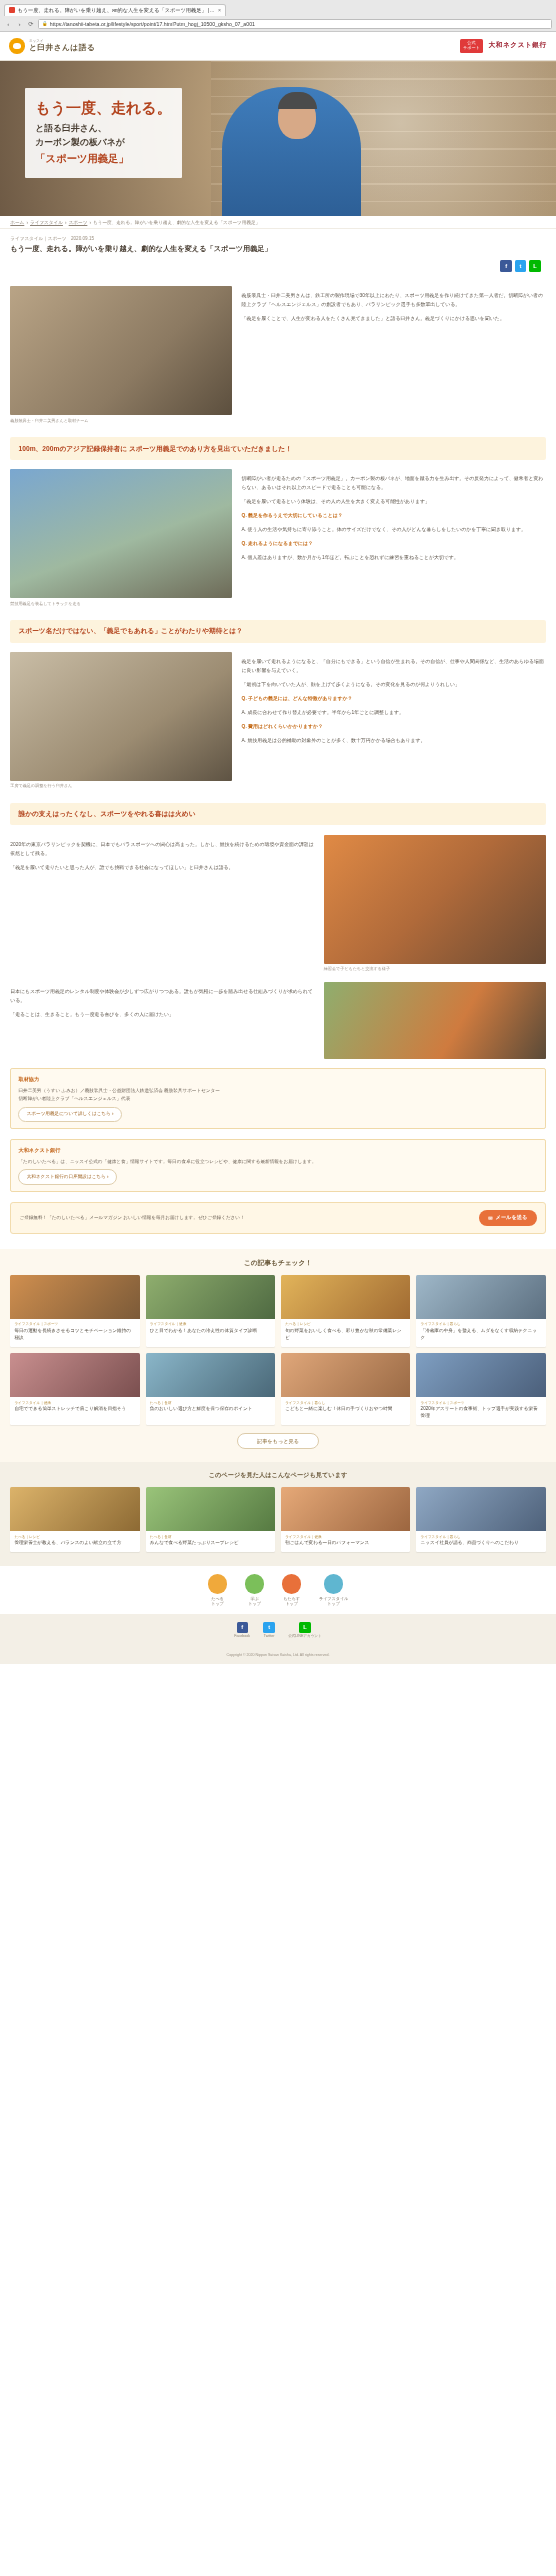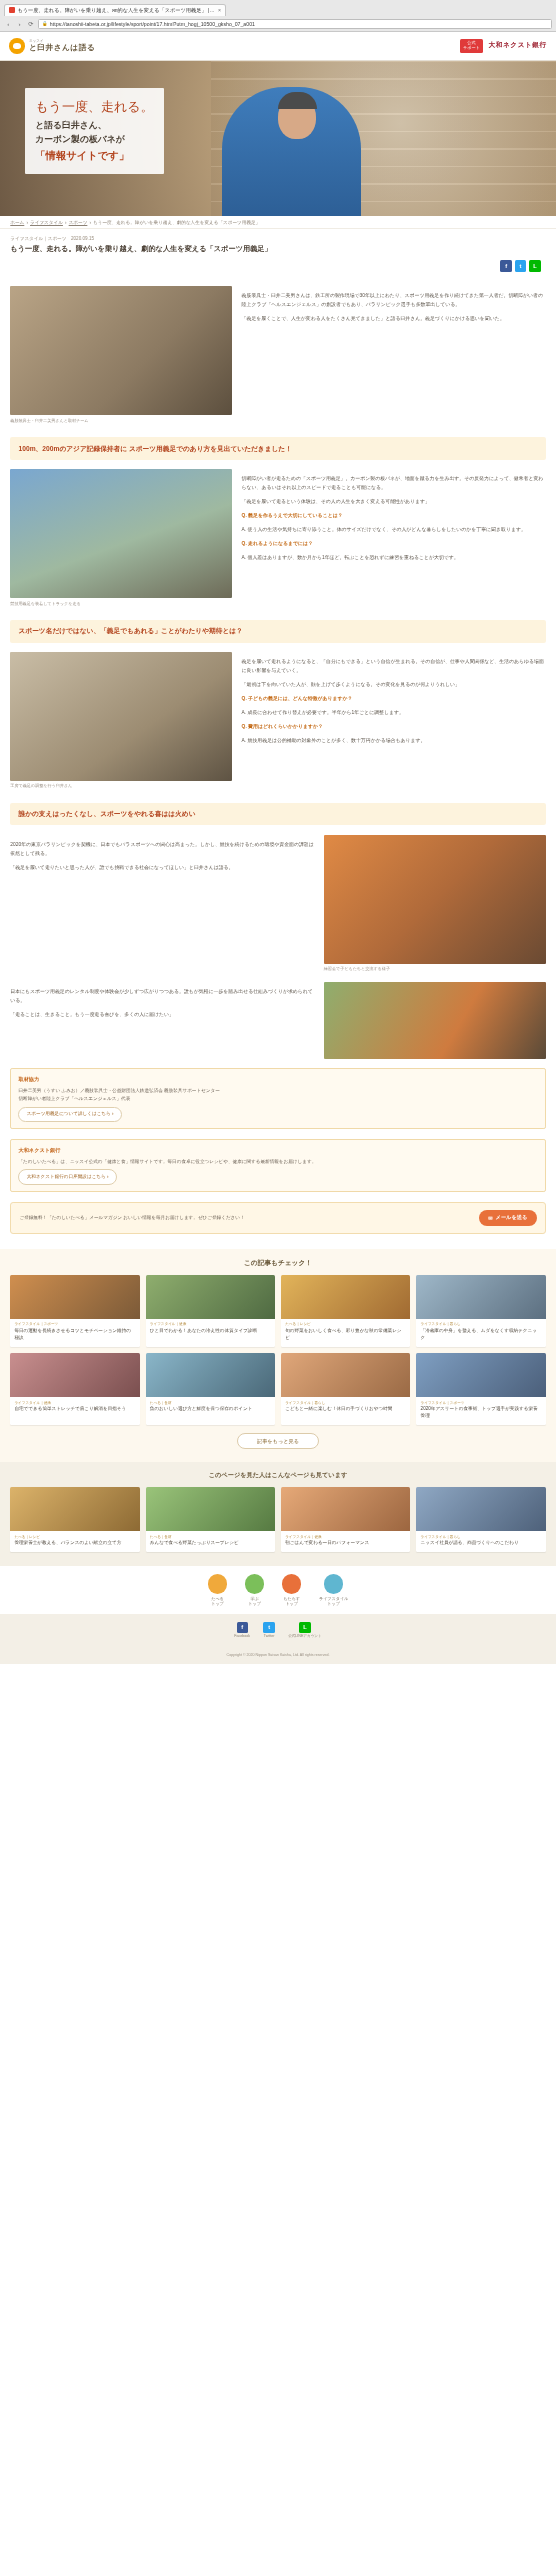--- a/index.html
+++ b/index.html
@@ -111,21 +111,21 @@
     position: absolute; left: 50%; bottom: 107px; width: 39px; height: 16.5px;
     background: #4b4b4b; border-radius: 19.6px 19.6px 0 0;
   }
   .hero-copy {
     position: absolute; left: 25px; top: 27px;
     background: rgba(255,255,255,.9);
     padding: 8.2px 10.3px 9.3px 10.3px;
     border-radius: 1px;
     line-height: 1.65;
   }
-  .hero-copy .l1 { font-size: 13px; font-weight: normal; color: #b3451f; }
+  .hero-copy .l1 { font-size: 15px; font-weight: bold; color: #b3451f; }
   .hero-copy .l2 { font-size: 8.8px; font-weight: bold; color: #4a3f33; }
   .hero-copy .l3 { font-size: 10.3px; font-weight: bold; color: #b3451f; margin-top: 1.5px; }
   
   .crumbs {
     font-size: 4.6px; color: #8d8275; padding: 3.6px 10.3px;
     background: #fff; display: flex; gap: 2.1px; align-items: center;
     border-bottom: 0.5px solid #f0ece4;
   }
   .crumbs a { color: #8d8275; text-decoration: underline; }
   
@@ -262,21 +262,21 @@
   <div class="hero-photo">
     <div class="hero-shelf"></div>
     <div class="hero-person"></div>
     <div class="hero-head"></div>
     <div class="hero-hair"></div>
   </div>
   <div class="hero-copy">
     <div class="l1">もう一度、走れる。</div>
     <div class="l2">と語る臼井さん、</div>
     <div class="l2">カーボン製の板バネが</div>
-    <div class="l3">「情報サイトです」</div>
+    <div class="l3">「スポーツ用義足」</div>
   </div>
 </div>
 
 <div class="crumbs">
   <a href="#">ホーム</a>
     <span>›</span>
   <a href="#">ライフスタイル</a>
     <span>›</span>
   <a href="#">スポーツ</a>
     <span>›</span>

